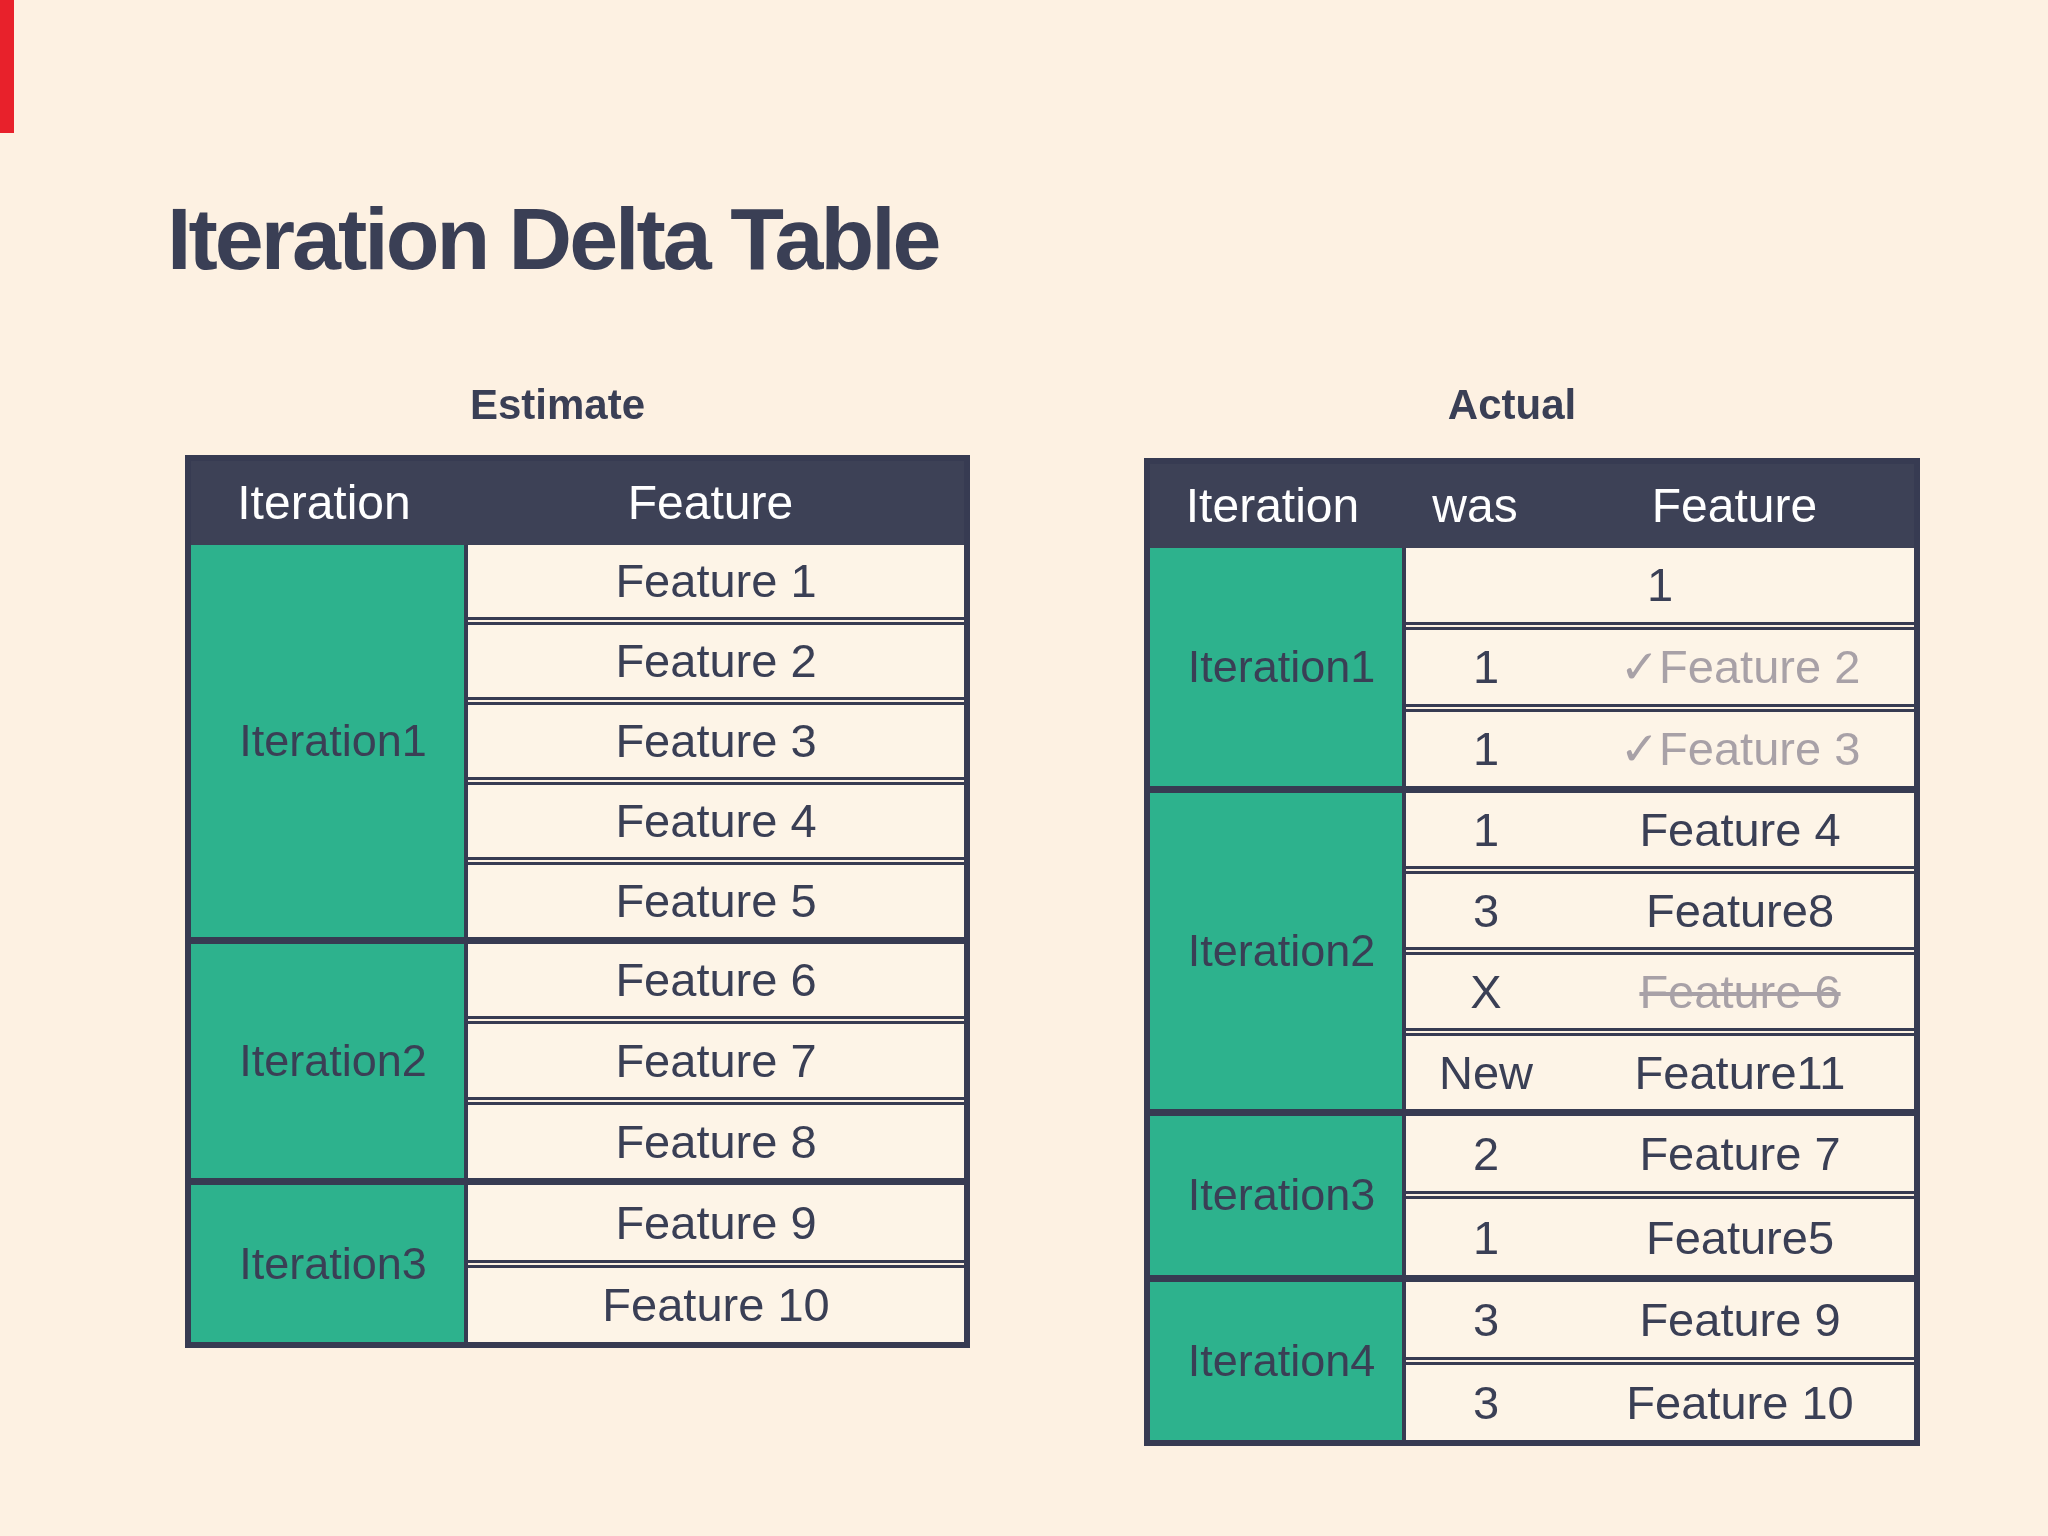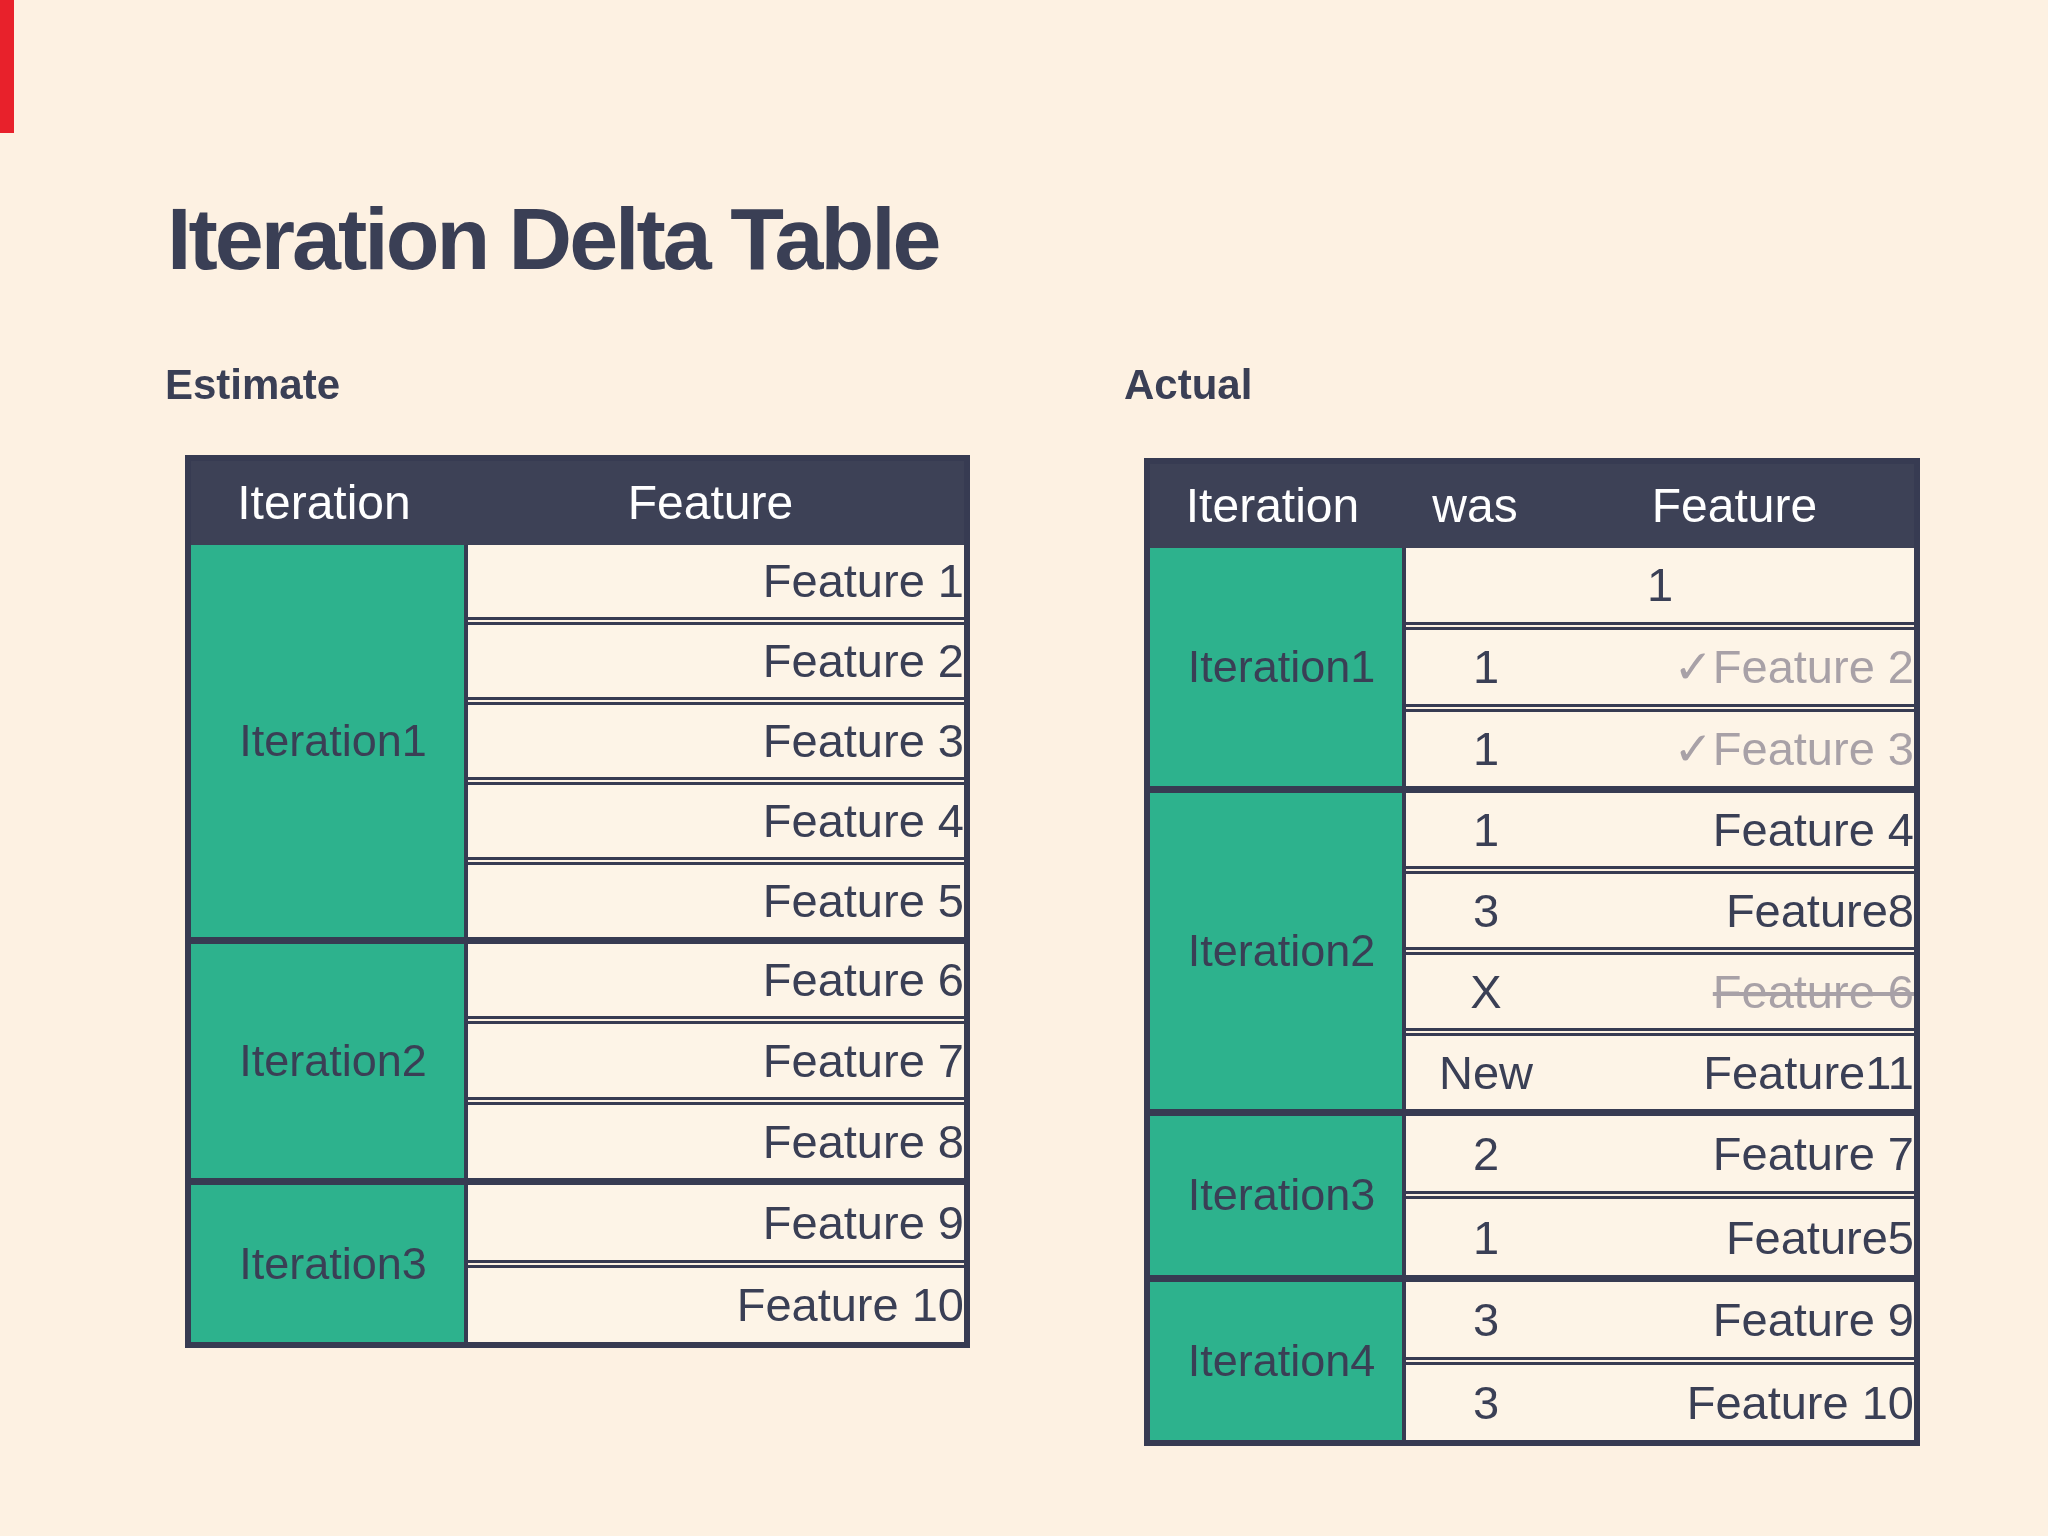--- a/index.html
+++ b/index.html
@@ -12,22 +12,22 @@
   .accent-bar{
     position:absolute;left:0;top:0;width:14px;height:133px;
     background:var(--red,#e8212b);
   }
   .title{
     position:absolute;left:160px;top:188px;margin:7px;
     font-size:88px;font-weight:700;letter-spacing:-3px;line-height:1;
     color:var(--navy,#3a3f55);
   }
   .col-label{
-    position:absolute;top:364px;height:50px;
-    font-size:42px;font-weight:700;text-align:left;line-height:1;
+    position:absolute;top:384px;height:50px;
+    font-size:42px;font-weight:700;text-align:center;line-height:1;
     color:var(--navy,#3a3f55);
   }
   .col-label.est{left:165px;width:785px;}
   .col-label.act{left:1124px;width:776px;}
 
   .table{
     position:absolute;
     border:6px solid var(--border,#373b52);
     background:var(--bg,#fdf1e2);
     box-sizing:border-box;
@@ -70,21 +70,21 @@
   .row{
     flex:1;min-height:0;
     background:var(--cell,#fdf4e7);
     display:flex;align-items:center;justify-content:center;
     border-top:3px solid var(--border,#373b52);
     border-bottom:3px solid var(--border,#373b52);
     font-size:47px;line-height:1;
   }
   .row:first-child{border-top:none;}
   .row:last-child{border-bottom:none;}
-  .feat{flex:1;text-align:right;}
+  .feat{flex:1;text-align:center;}
   .actual .was{width:160px;flex:0 0 160px;text-align:center;color:var(--navy,#3a3f55);}
   .row.done .feat{color:var(--gray,#a8a1a7);}
   .row.removed .feat{
     color:var(--gray,#a8a1a7);
     text-decoration:line-through;
     text-decoration-thickness:4px;
     text-decoration-color:var(--gray,#a8a1a7);
   }
 </style>
 </head>

